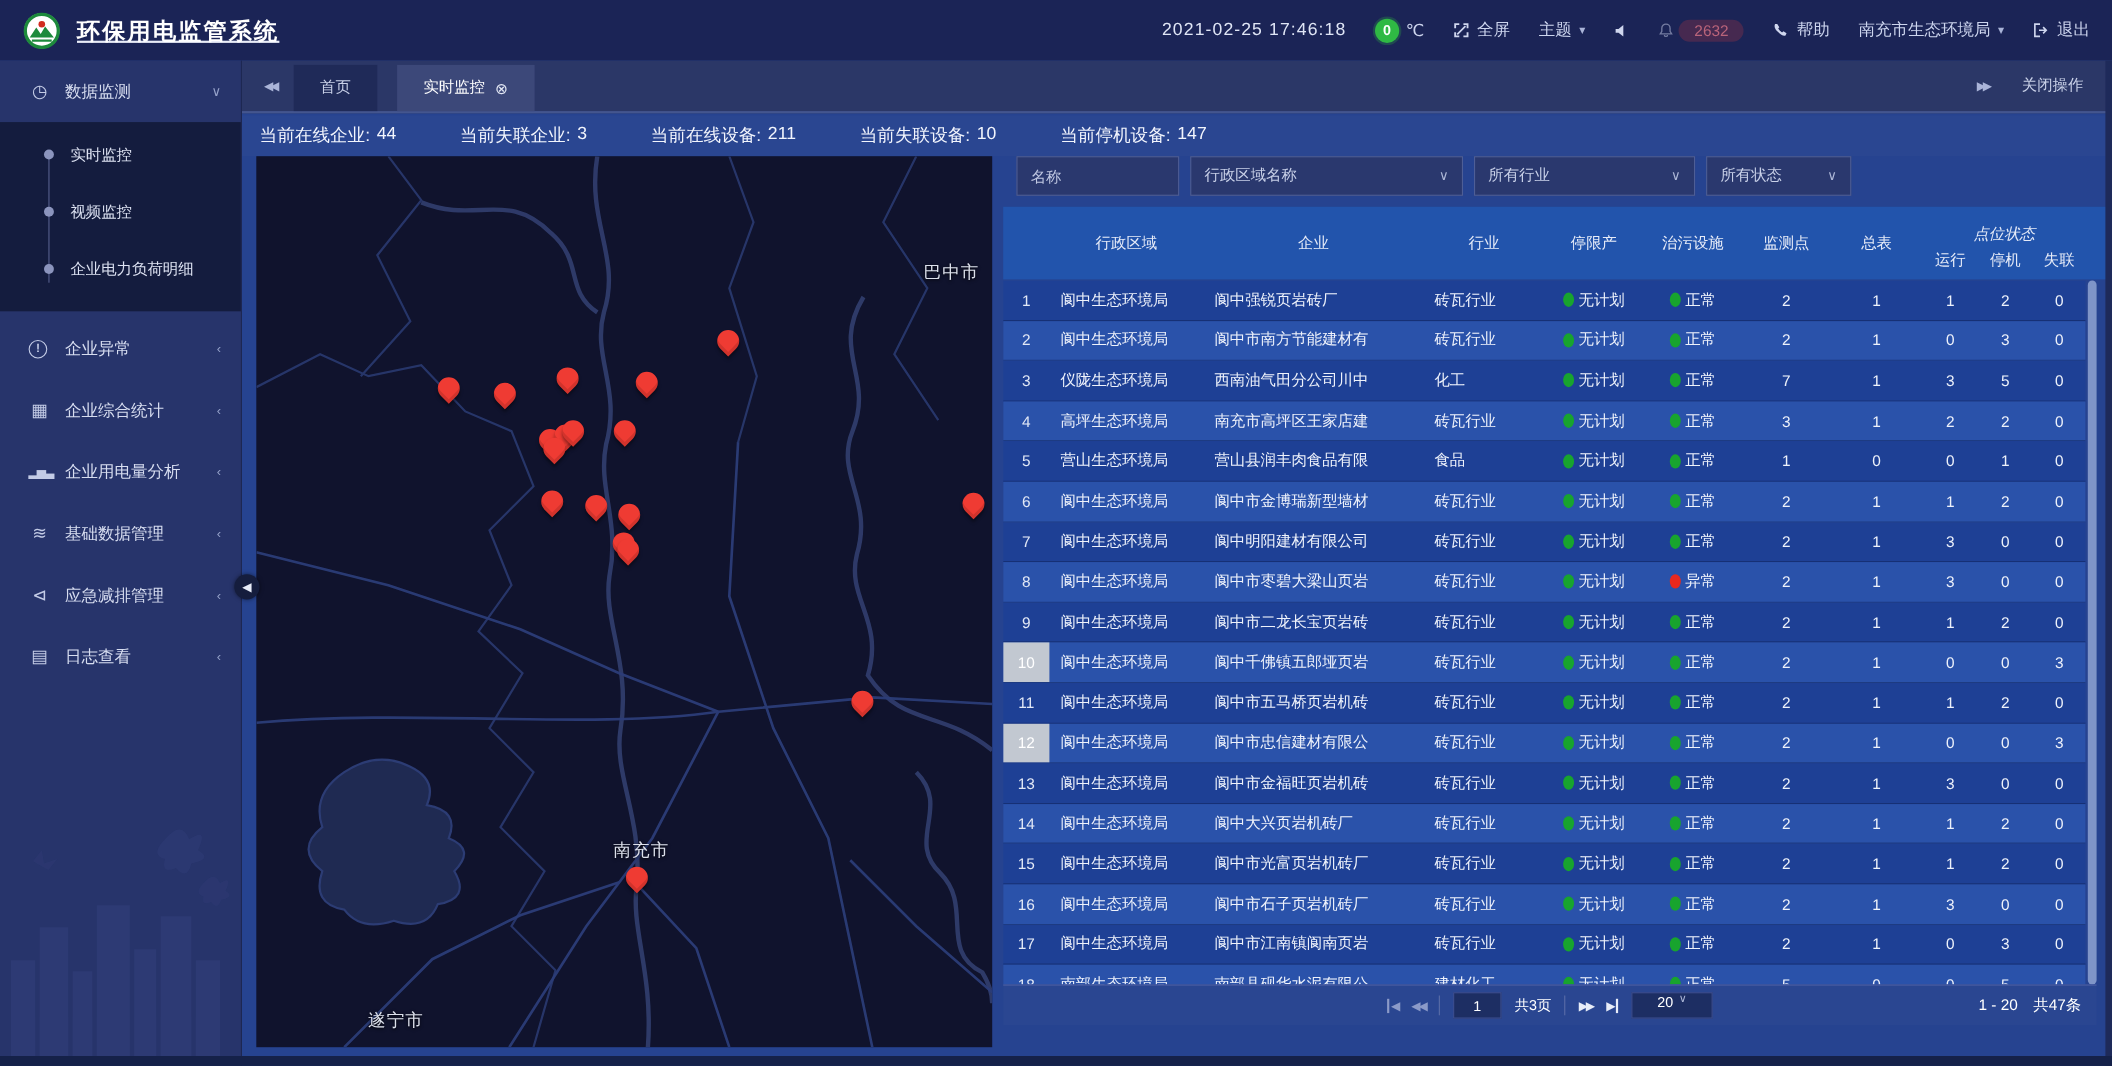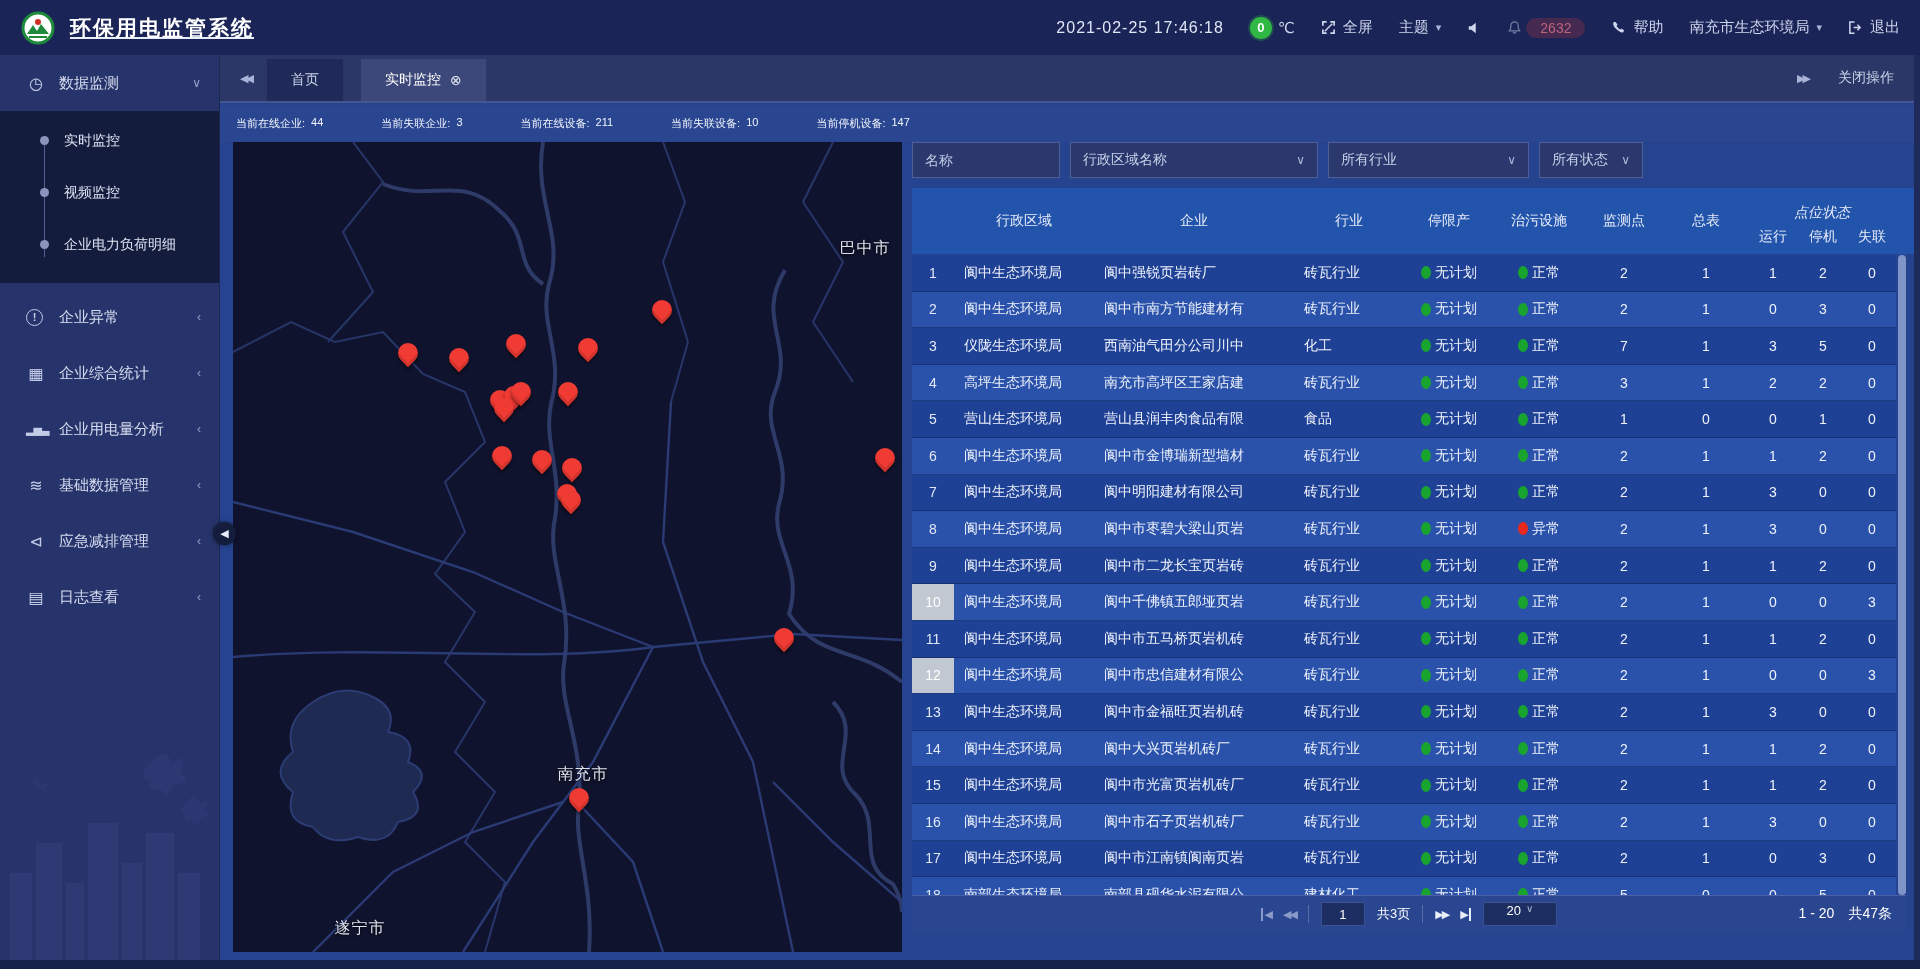--- a/index.html
+++ b/index.html
@@ -51,38 +51,38 @@
     display:flex; align-items:flex-end; border-bottom:2px solid #44568f; z-index:9; }
   .tab-scroll { align-self:center; color:#aab4d8; font-size:11px; letter-spacing:-3px; padding:0 16px 0 20px; cursor:pointer; }
   .tab { height:42px; display:flex; align-items:center; gap:9px; padding:0 24px; font-size:14px;
     color:#c9d1e8; background:#1f2a58; cursor:pointer; margin-right:18px; }
   .tab.active { background:#3c4879; color:#ffffff; }
   .tab .x { font-size:14px; color:#e3e8f5; }
   .tabbar-right { margin-left:auto; align-self:center; display:flex; align-items:center; gap:30px; padding-right:26px; }
   .close-ops { font-size:14px; color:#c9d1e8; cursor:pointer; }
   
   .statsbar { position:absolute; left:220px; top:105px; right:0; height:37px; background:#2a4691;
-    display:flex; align-items:center; gap:58px; padding-left:16px; font-size:11px; color:#f2f5fd; }
+    display:flex; align-items:center; gap:58px; padding-left:16px; font-size:16px; color:#f2f5fd; }
   .stat { display:flex; gap:6px; white-space:nowrap; }
   
   .map { position:absolute; left:233px; top:142px; width:669px; height:810px; background:#10132d; overflow:hidden; }
   .pin { position:absolute; width:20px; height:20px; background:#ef3b33;
     border-radius:50% 50% 0 50%; transform:rotate(45deg);
     box-shadow:inset -3px -3px 0 rgba(0,0,0,.12), 2px 2px 3px rgba(0,0,0,.4); }
   .city { position:absolute; transform:translate(-50%,-50%); color:#dde1ec; font-size:16px;
     letter-spacing:1px; text-shadow:0 1px 3px rgba(0,0,0,.9); white-space:nowrap; }
   
   .panel { position:absolute; left:912px; top:142px; width:994px; height:790px; }
-  .filters { position:absolute; left:0; top:0; right:0; height:36px; display:flex; gap:10px; }
+  .filters { position:absolute; left:12px; top:0; right:0; height:36px; display:flex; gap:10px; }
   .f-box { height:36px; background:#2a386e; border:1px solid #4e5e96; color:#c8d0e8; font-size:14px;
     display:flex; align-items:center; padding:0 12px; cursor:pointer; }
   .f-input { width:148px; }
   .f-input input { width:100%; background:transparent; border:none; outline:none; color:#e4e9f6; font-size:14px; font-family:inherit; }
   .f-input input::placeholder { color:#c0c8e2; opacity:1; }
-  .f-region { width:248px;gap:14px; } .f-industry { width:201px; } .f-status { width:104px; }
+  .f-region { width:248px;gap:14px; } .f-industry { width:201px; } .f-status { width:132px; }
   .f-box .sel-caret { margin-left:auto; font-size:12px; color:#aeb8d8; padding-left:10px; }
   
   .grid-cols { display:grid; grid-template-columns:42px 140px 200px 110px 90px 90px 80px 84px 50px 50px 48px; }
   .thead { position:absolute; left:0; top:46px; width:1052px; height:66px; background:#2254ac;
     color:#e6ebf8; font-size:14px; grid-template-rows:36px 30px; }
   .thead .h { grid-row:1/3; display:flex; align-items:center; justify-content:center; }
   .thead .h-status { grid-column:9/12; grid-row:1; display:flex; align-items:flex-end; justify-content:center;
     font-style:italic; padding-bottom:2px; }
   .thead .h-sub { grid-row:2; display:flex; align-items:flex-start; justify-content:center; padding-top:4px; }
   .tbody { position:absolute; left:0; top:113px; width:984px; height:640px; overflow:hidden; }

